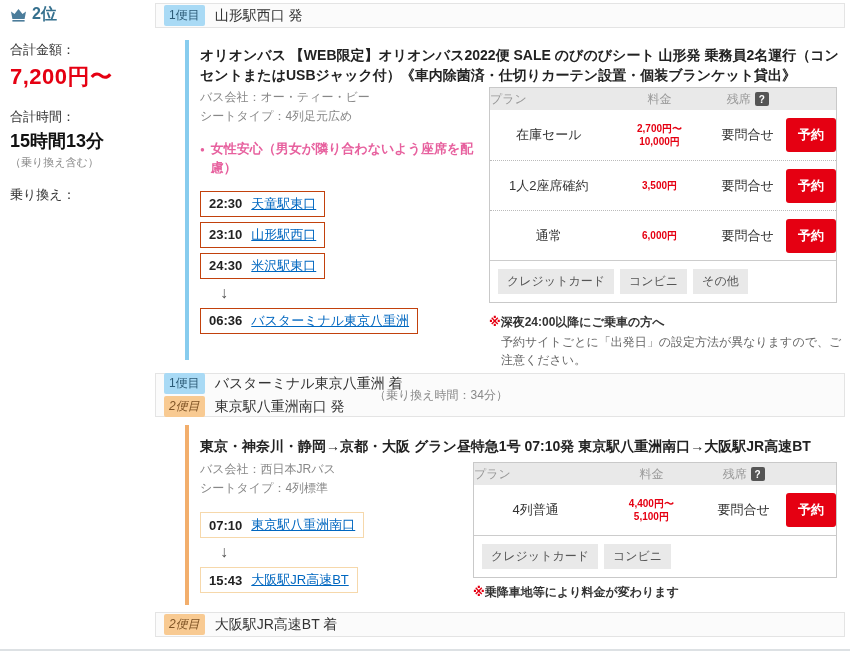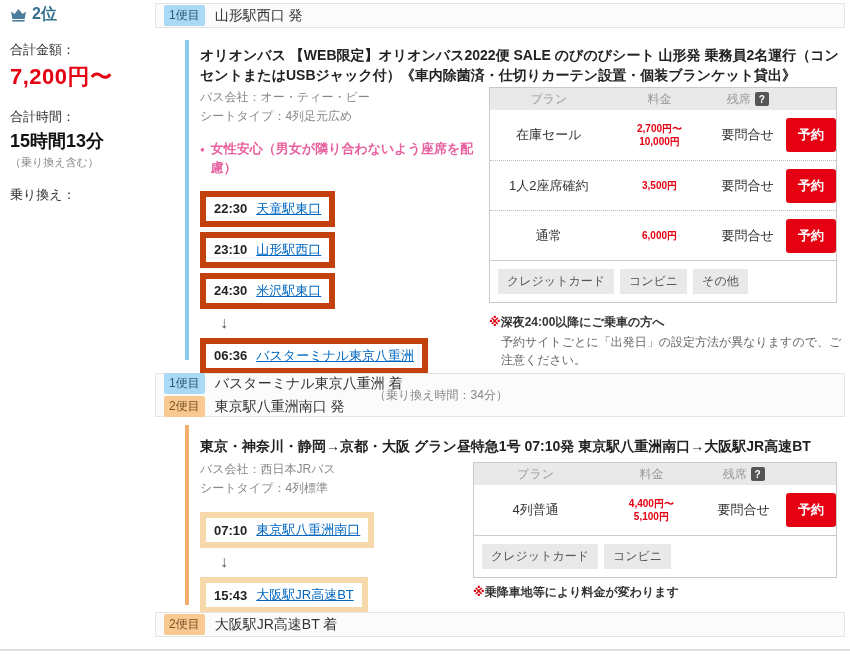--- a/index.html
+++ b/index.html
@@ -22,47 +22,47 @@
   .bar {
     position:absolute; left:155px; width:690px; background:#fbfbfb;
     border:1px solid #e4e4e4; display:flex; align-items:center; gap:10px;
     padding:0 8px; font-size:14px; color:#333;
   }
   .bar-single { height:25px; }
   .bar-double { height:44px; flex-direction:column; align-items:stretch; justify-content:center; gap:2px; padding:3px 8px; }
   .bar-row { display:flex; align-items:center; gap:10px; }
   .badge { font-size:12px; padding:2px 5px; border-radius:2px; white-space:nowrap; }
   .badge-blue { background:#a9daf5; color:#2c5b77; }
-  .badge-orange { background:#f8ca92; color:#7d5224; }
+  .badge-orange { background:#f8ca92; color:#7d5224;font-style:italic; }
   .transfer-note { position:absolute; left:218px; top:50%; transform:translateY(-50%); font-size:12px; color:#888; }
 
   
   .vline { position:absolute; left:185px; width:4px; }
   .vline-blue { top:40px; height:320px; background:#87ccee; }
   .vline-orange { top:425px; height:180px; background:#f2ae6c; }
 
   .bus-title { position:absolute; left:200px; width:642px; font-size:14px; font-weight:bold; color:#222; line-height:1.4; }
   .bus-left { position:absolute; left:200px; width:288px; }
   .meta { font-size:12px; color:#888; line-height:1.6; }
   .feature { margin-top:14px; display:flex; gap:6px; color:#e7609e; font-weight:bold; font-size:13px; line-height:1.4; }
   .feature .dot { font-size:8px; margin-top:4px; }
   .timeline { margin-top:14px; }
   .stop-row { margin-bottom:5px; }
-  .stop-box { display:inline-flex; align-items:center; gap:9px; border:6px solid #c2410c; background:#fff; padding:3px 8px; }
+  .stop-box { display:inline-flex; align-items:center; gap:9px; border:1px solid #c2410c; background:#fff; padding:3px 8px; }
   .stop-box-orange { border-color:#f6d8ab; }
   .stop-time { font-weight:bold; font-size:13px; color:#222; white-space:nowrap; }
   .stop-link { font-size:13px; color:#0067c0; text-decoration:underline; cursor:pointer; white-space:nowrap; }
   .arrow { color:#555; font-weight:bold; font-size:16px; margin:1px 0 6px 20px; }
 
   
   .ptable { position:absolute; border:1px solid #c9c9c9; background:#fff; }
   .ptable1 { left:489px; top:87px; width:348px; }
   .ptable2 { left:473px; top:462px; width:364px; }
   .ptable-head { display:flex; align-items:center; background:#e9e9e9; height:22px; font-size:12px; color:#999; }
-  .h-plan { width:34%; text-align:center; }
+  .h-plan { width:34%; text-align:left; }
   .h-price { width:30%; text-align:center; }
   .h-seats { width:21%; display:flex; align-items:center; justify-content:center; gap:4px; }
   .help-badge { width:14px; height:14px; background:#555; color:#fff; font-size:10px; font-weight:bold;
     display:inline-flex; align-items:center; justify-content:center; border-radius:2px; cursor:pointer; }
   .prow { display:flex; align-items:center; min-height:50px; }
   .prow + .prow { border-top:1px dotted #bbb; }
   .cell-plan { width:34%; text-align:center; font-size:13px; color:#333; }
   .cell-price { width:30%; text-align:center; color:#e50012; font-weight:bold; font-size:10px; line-height:1.3; }
   .cell-seats { width:21%; text-align:center; font-size:13px; color:#333; }
   .cell-btn { flex:1; display:flex; justify-content:flex-end; }

